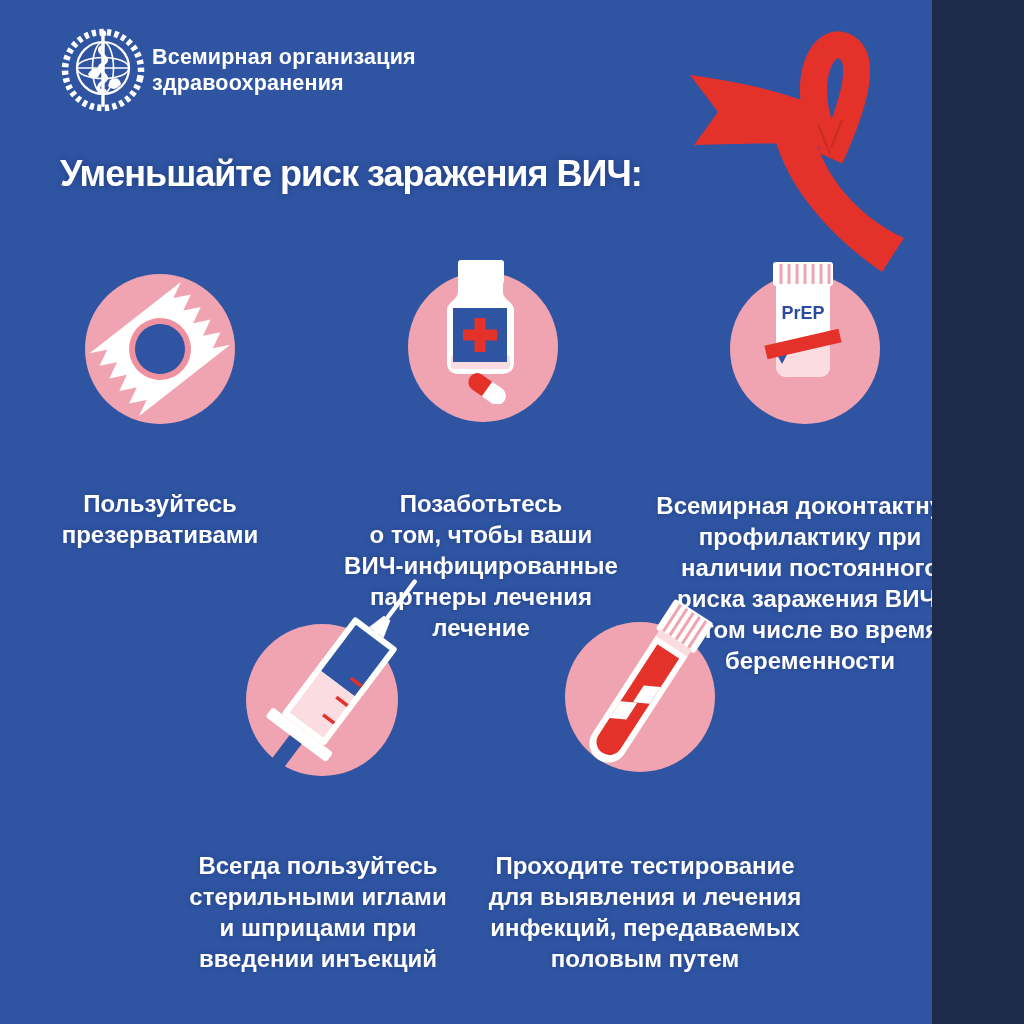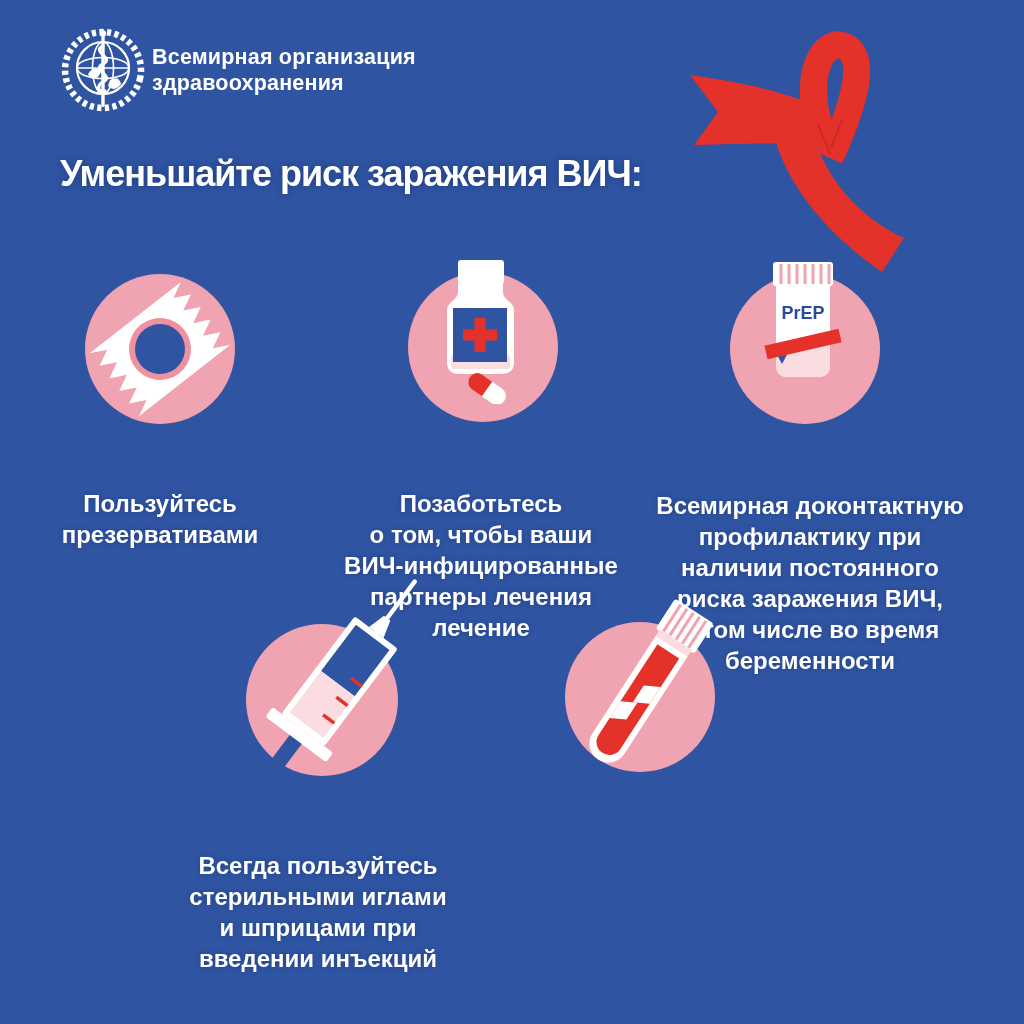--- a/index.html
+++ b/index.html
@@ -1,17 +1,17 @@
 <!DOCTYPE html>
 <html><head>
 <meta charset="utf-8">
 <style>
   html,body{margin:0;padding:0;background:#1e2a4a;}
   .canvas{
-    position:relative; width:1024px; height:1024px; overflow:hidden;
+    position:relative; width:932px; height:1024px; overflow:hidden;
     background:#2F54A2;
     font-family:"Liberation Sans","DejaVu Sans",sans-serif;
     color:#fff;
   }
   .abs{position:absolute;}
   .who-name{
     left:152px; top:44px; font-size:21.5px; font-weight:700; line-height:26px;
     letter-spacing:.2px; white-space:pre-line;
   }
   .title{
@@ -158,14 +158,18 @@
   <div class="item-text" style="left:637px; top:450px; width:346px;">Всемирная доконтактную
 профилактику при
 наличии постоянного
 риска заражения ВИЧ,
 в том числе во время
 беременности</div>
   <div class="item-text" style="left:157px; top:810px; width:322px;">Всегда пользуйтесь
 стерильными иглами
 и шприцами при
 введении инъекций</div>
+  <div class="item-text" style="left:473px; top:810px; width:344px;">Проходите тестирование
+для выявления и лечения
+инфекций, передаваемых
+половым путем</div>
 
 </div>
 
 </body></html>

